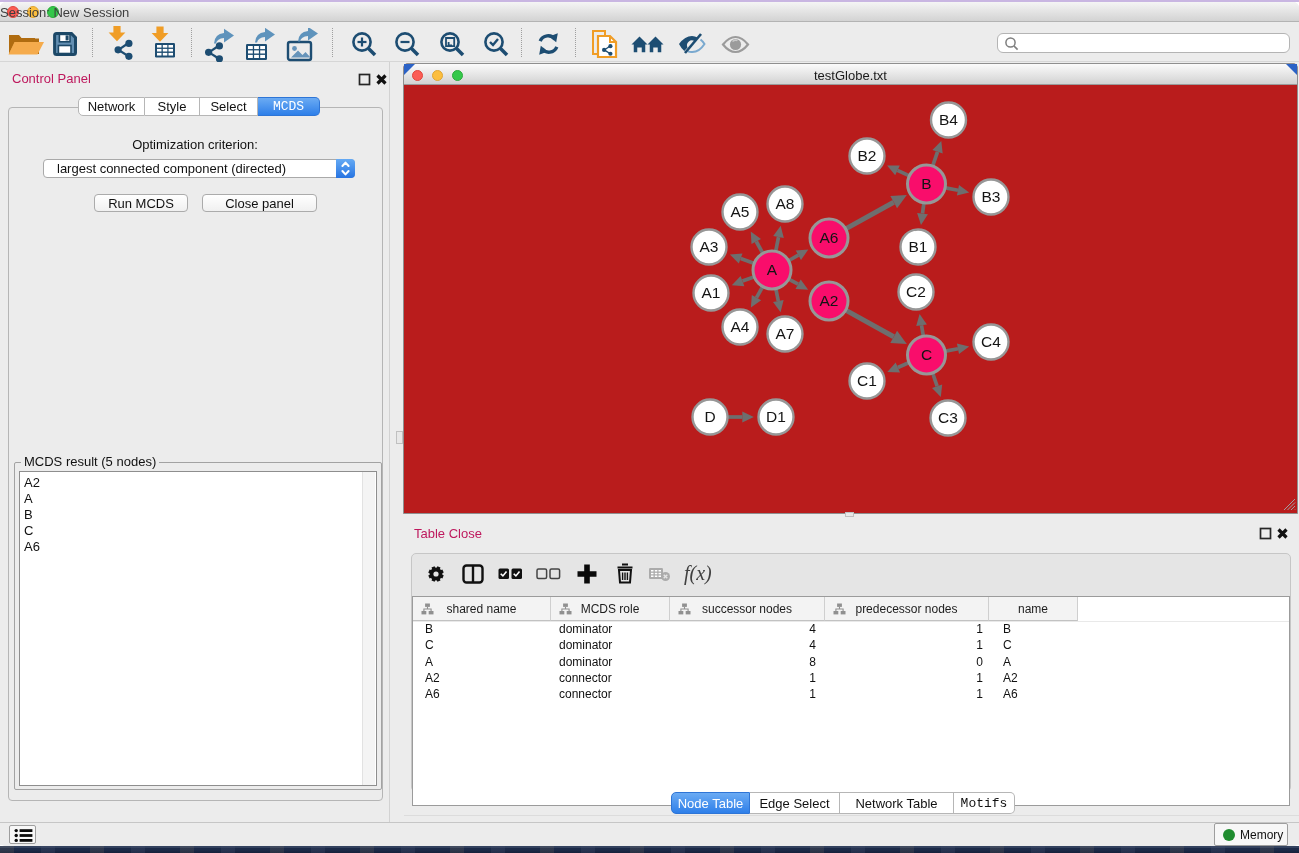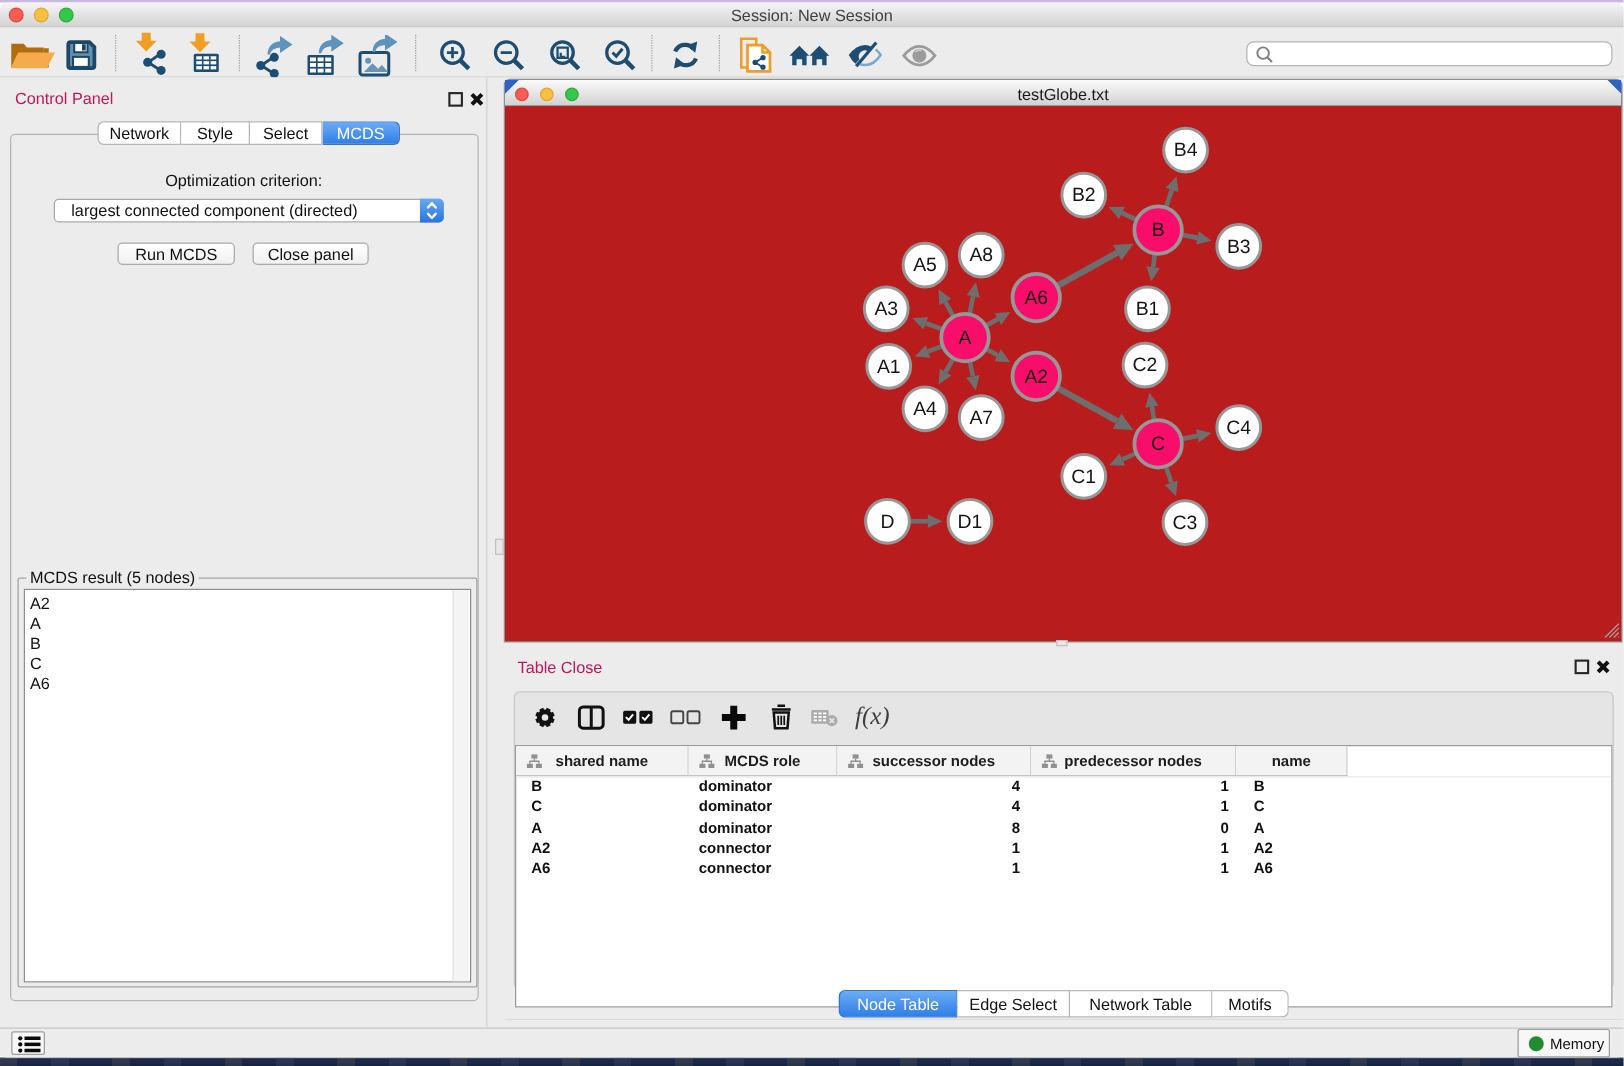--- a/index.html
+++ b/index.html
@@ -6,34 +6,34 @@
   html,body { width:1299px; height:853px; overflow:hidden; }
   body { font-family:"Liberation Sans", sans-serif; background:#fff; position:relative; }
   .abs { position:absolute; }
   #topstrip { position:absolute; left:0; top:0; width:1299px; height:2px; background:#c9b6e2; }
   #mainwin { position:absolute; left:0; top:2px; width:1299px; height:844px;
      background:#ececec; border-radius:6px 6px 5px 5px; }
   #titlebar { position:absolute; left:0; top:0; width:1299px; height:20px;
      background:linear-gradient(#f5f5f5,#dddddd 70%,#d3d3d3); border-radius:6px 6px 0 0;
      border-bottom:1px solid #b3b3b3; }
   .tl { position:absolute; top:4px; width:12px; height:12px; border-radius:50%; }
-  #titlebar .t { position:absolute; top:3px; width:100%; text-align:center; font-size:13px; color:#3e3e3e; }
+  #titlebar .t { position:absolute; top:3px; width:100%; text-align:left; font-size:13px; color:#3e3e3e; }
   #toolbar { position:absolute; left:0; top:20px; width:1299px; height:40px; background:#ececec; border-bottom:1px solid #d6d6d6;}
   .sep { position:absolute; top:6px; height:29px; width:0; border-left:1px dotted #9f9f9f; }
   .tbi { position:absolute; top:0; }
   #searchbox { position:absolute; left:997px; top:11px; width:293px; height:20px; background:#fff;
      border:1px solid #b4b4b4; border-radius:6px; }
   
   #cpanel { position:absolute; left:0; top:60px; width:390px; height:760px; background:#ececec; border-right:1px solid #d2d2d2;}
   .paneltitle { font-size:13px; color:#be185d; }
   .tabrow { position:absolute; display:flex; z-index:3; }
   .tab { height:19px; font-size:13px; color:#111; background:#fff; border:1px solid #b6b6b6;
      border-left-width:0; display:flex; align-items:center; justify-content:center; }
   .tab.first { border-left-width:1px; border-radius:5px 0 0 5px; }
-  .tab.last { border-radius:0 5px 5px 0; }
+  .tab.last { border-radius:0 5px 5px 0;font-family:Liberation Mono, monospace; }
   .tab.sel { background:linear-gradient(#6babf3,#2e7fe9); color:#fff; border-color:#2e75d6; }
   #cpbox { position:absolute; left:8px; top:45px; width:375px; height:694px; border:1px solid #b5b5b5; border-radius:4px; }
   .btn { position:absolute; height:18px; background:linear-gradient(#ffffff,#f0f0f0); border:1px solid #ababab;
      border-radius:4px; font-size:13px; color:#111; display:flex; align-items:center; justify-content:center; }
   #combo { position:absolute; left:43px; top:97px; width:312px; height:19px; background:#fff;
      border:1px solid #a9a9a9; border-radius:4px; font-size:13px; color:#111; }
   #combo .ctext { position:absolute; left:13px; top:1px; }
   #combo .step { position:absolute; right:-1px; top:-1px; width:19px; height:19px; border-radius:0 4px 4px 0;
      background:linear-gradient(#65aaf4,#2774e2); }
   #groupbox { position:absolute; left:14px; top:400px; width:368px; height:328px; border:1px solid #a2a2a2; border-radius:2px; }
@@ -44,21 +44,21 @@
   
   #netwin { position:absolute; left:403px; top:61px; width:895px; height:451px;
      border:1px solid #8f8f8f; border-radius:5px 5px 0 0; background:#b91c1c; }
   #nettitle { position:absolute; left:0; top:0; width:893px; height:21px;
      background:linear-gradient(#fbfbfb,#d2d2d2); border-radius:5px 5px 0 0; border-bottom:1px solid #9a9a9a; }
   #netcanvas { position:absolute; left:0; top:22px; width:893px; height:426px; will-change:transform; }
   
   #tpanel { position:absolute; left:404px; top:518px; width:895px; height:300px; background:#ececec; }
   #tptoolbar { position:absolute; left:7px; top:33px; width:880px; height:239px; background:#e5e5e5;
      border:1px solid #c6c6c6; border-radius:5px; }
-  #ttable { position:absolute; left:8px; top:76px; width:878px; height:210px; background:#fff; border:1px solid #9b9b9b;font-weight:bold; }
+  #ttable { position:absolute; left:8px; top:76px; width:878px; height:210px; background:#fff; border:1px solid #9b9b9b; }
   .th { position:absolute; top:0; height:24px; background:#f3f3f3; border-right:1px solid #cfcfcf;
      font-size:12px; color:#1d1d1d; display:flex; align-items:center; justify-content:center; }
   .cell { position:absolute; font-size:12px; color:#111; }
   .btabs { position:absolute; display:flex; }
   
   #statusbar { position:absolute; left:0; top:820px; width:1299px; height:23px; background:#ececec; border-top:1px solid #c6c6c6; }
   .sbtn { position:absolute; top:0; height:23px; background:#f7f7f7; border:1px solid #9e9e9e; border-radius:2px; }
   #desktop { position:absolute; left:0; top:846px; width:1299px; height:7px;
      background:
        repeating-linear-gradient(90deg, rgba(125,115,100,0.20) 0 14px, rgba(0,0,0,0) 14px 41px, rgba(70,80,110,0.28) 41px 55px, rgba(0,0,0,0) 55px 90px),
@@ -221,21 +221,21 @@
     <div id="cpbox"></div>
     <div class="abs" style="left:0; top:75px; width:390px; text-align:center; font-size:13px; color:#111;">Optimization criterion:</div>
     <div id="combo">
       <div class="ctext">largest connected component (directed)</div>
       <div class="step"><svg width="19" height="19" viewBox="0 0 19 19">
             <path d="M6.4,7 l3.1,-3.4 3.1,3.4" fill="none" stroke="#fff" stroke-width="2" stroke-linecap="round" stroke-linejoin="round"></path>
             <path d="M6.4,12 l3.1,3.4 3.1,-3.4" fill="none" stroke="#fff" stroke-width="2" stroke-linecap="round" stroke-linejoin="round"></path>
           </svg></div>
     </div>
     <div class="btn" style="left:94px; top:132px; width:94px;">Run MCDS</div>
-    <div class="btn" style="left:202px; top:132px; width:93px;">Close panel</div>
+    <div class="btn" style="left:202px; top:132px; width:115px;">Close panel</div>
     <div id="groupbox">
       <div id="mcdslist">
         <div class="scroll"></div>
         <div class="item" style="top:3px;">A2</div>
         <div class="item" style="top:19px;">A</div>
         <div class="item" style="top:35px;">B</div>
         <div class="item" style="top:51px;">C</div>
         <div class="item" style="top:67px;">A6</div>
       </div>
     </div>
@@ -452,21 +452,21 @@
 <div class="cell" style="left:303px;top:74px;width:100px;text-align:right;">1</div>
 <div class="cell" style="left:470px;top:74px;width:100px;text-align:right;">1</div>
 <div class="cell" style="left:590px;top:74px;">A2</div>
 <div class="cell" style="left:12px;top:90px;">A6</div>
 <div class="cell" style="left:146px;top:90px;">connector</div>
 <div class="cell" style="left:303px;top:90px;width:100px;text-align:right;">1</div>
 <div class="cell" style="left:470px;top:90px;width:100px;text-align:right;">1</div>
 <div class="cell" style="left:590px;top:90px;">A6</div>
     </div>
     <div class="btabs" style="left:267px; top:272px;">
-      <div class="tab first sel" style="width:95px; height:22px;">Node Table</div>
+      <div class="tab first sel" style="width:79px; height:22px;">Node Table</div>
       <div class="tab" style="width:90px; height:22px;">Edge Select</div>
       <div class="tab" style="width:114px; height:22px;">Network Table</div>
       <div class="tab last" style="width:61px; height:22px;">Motifs</div>
     </div>
   </div>
   <div class="abs" style="left:404px; top:813px; width:895px; height:1px; background:#dcdcdc;"></div>
   <div class="abs" style="left:845px; top:510px; width:9px; height:5px; background:#e8e8e8; border:1px solid #c0c0c0;"></div>
   <div class="abs" style="left:396px; top:429px; width:7px; height:13px; background:#e8e8e8; border:1px solid #c0c0c0;"></div>
 
   <div id="statusbar">

